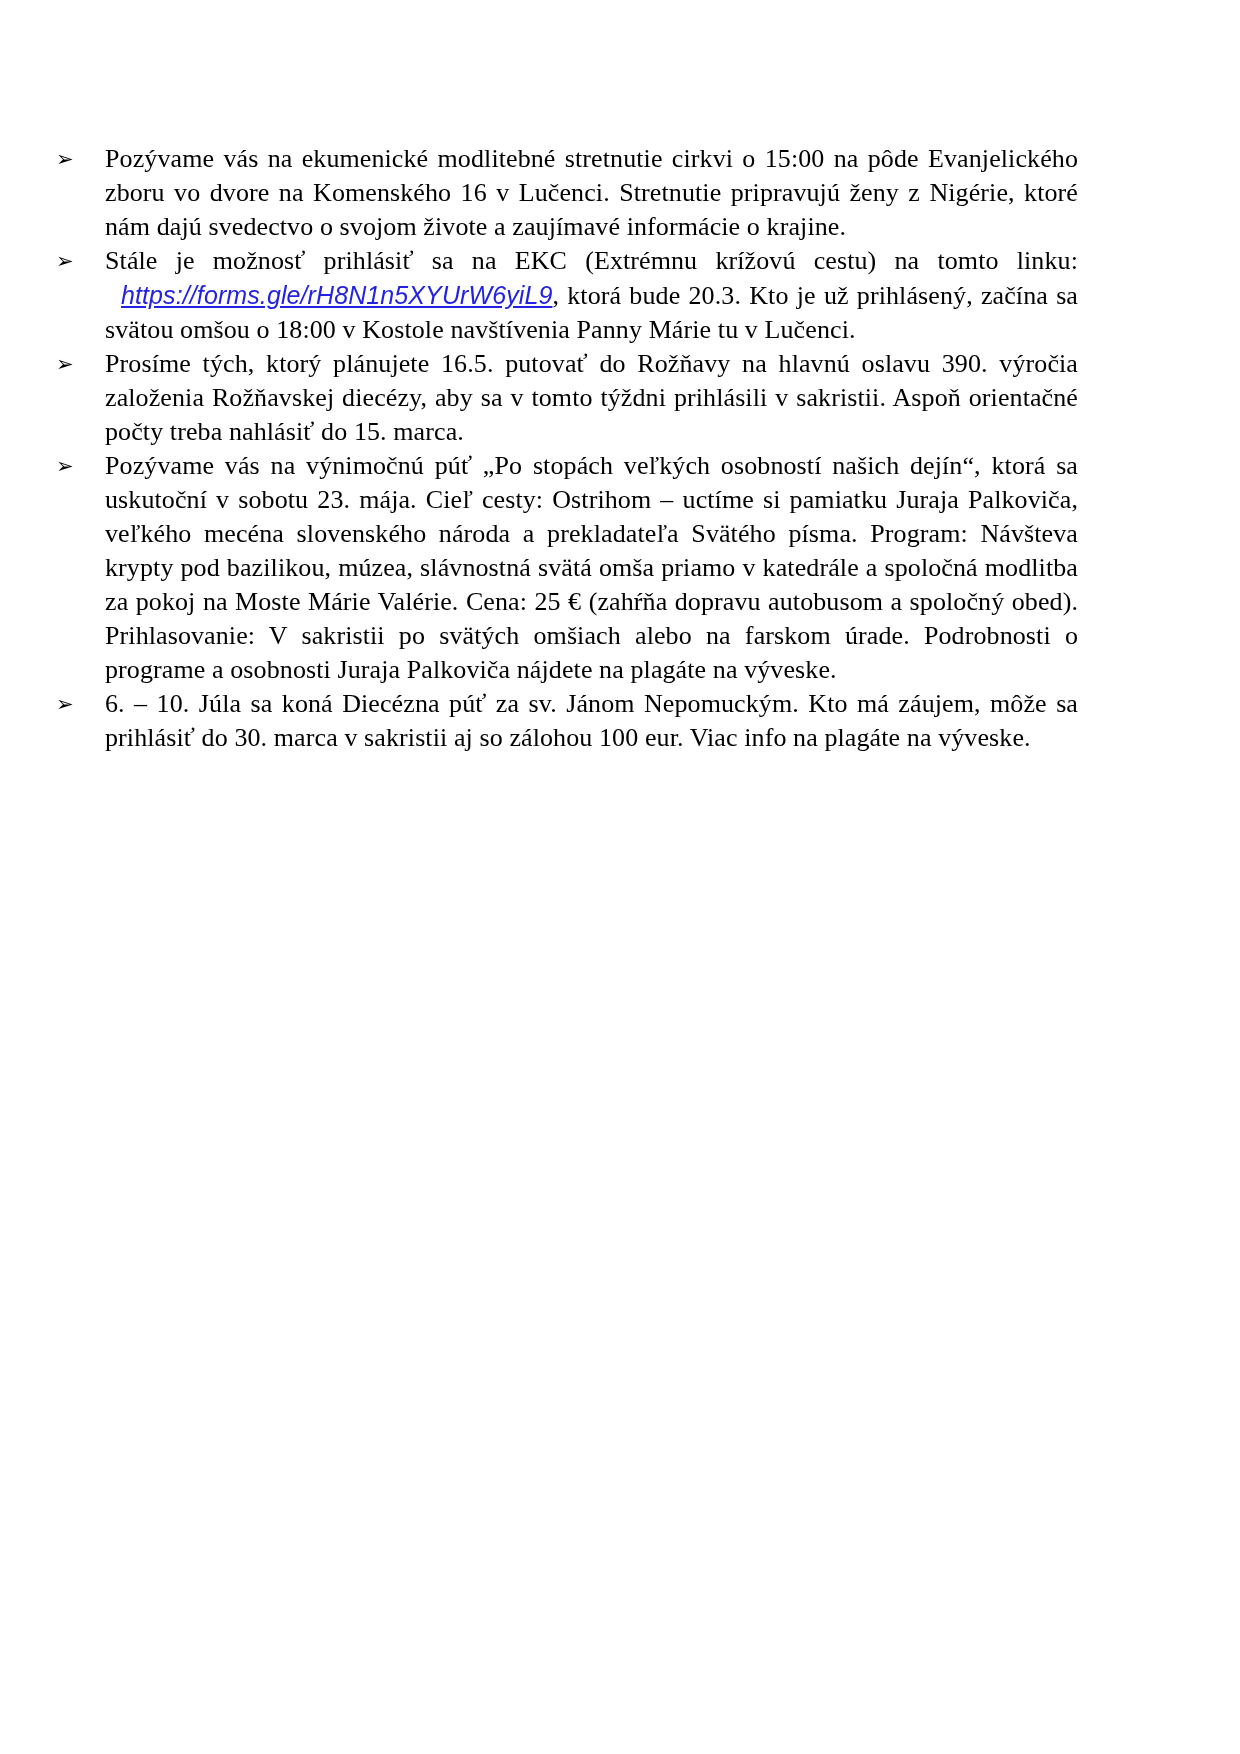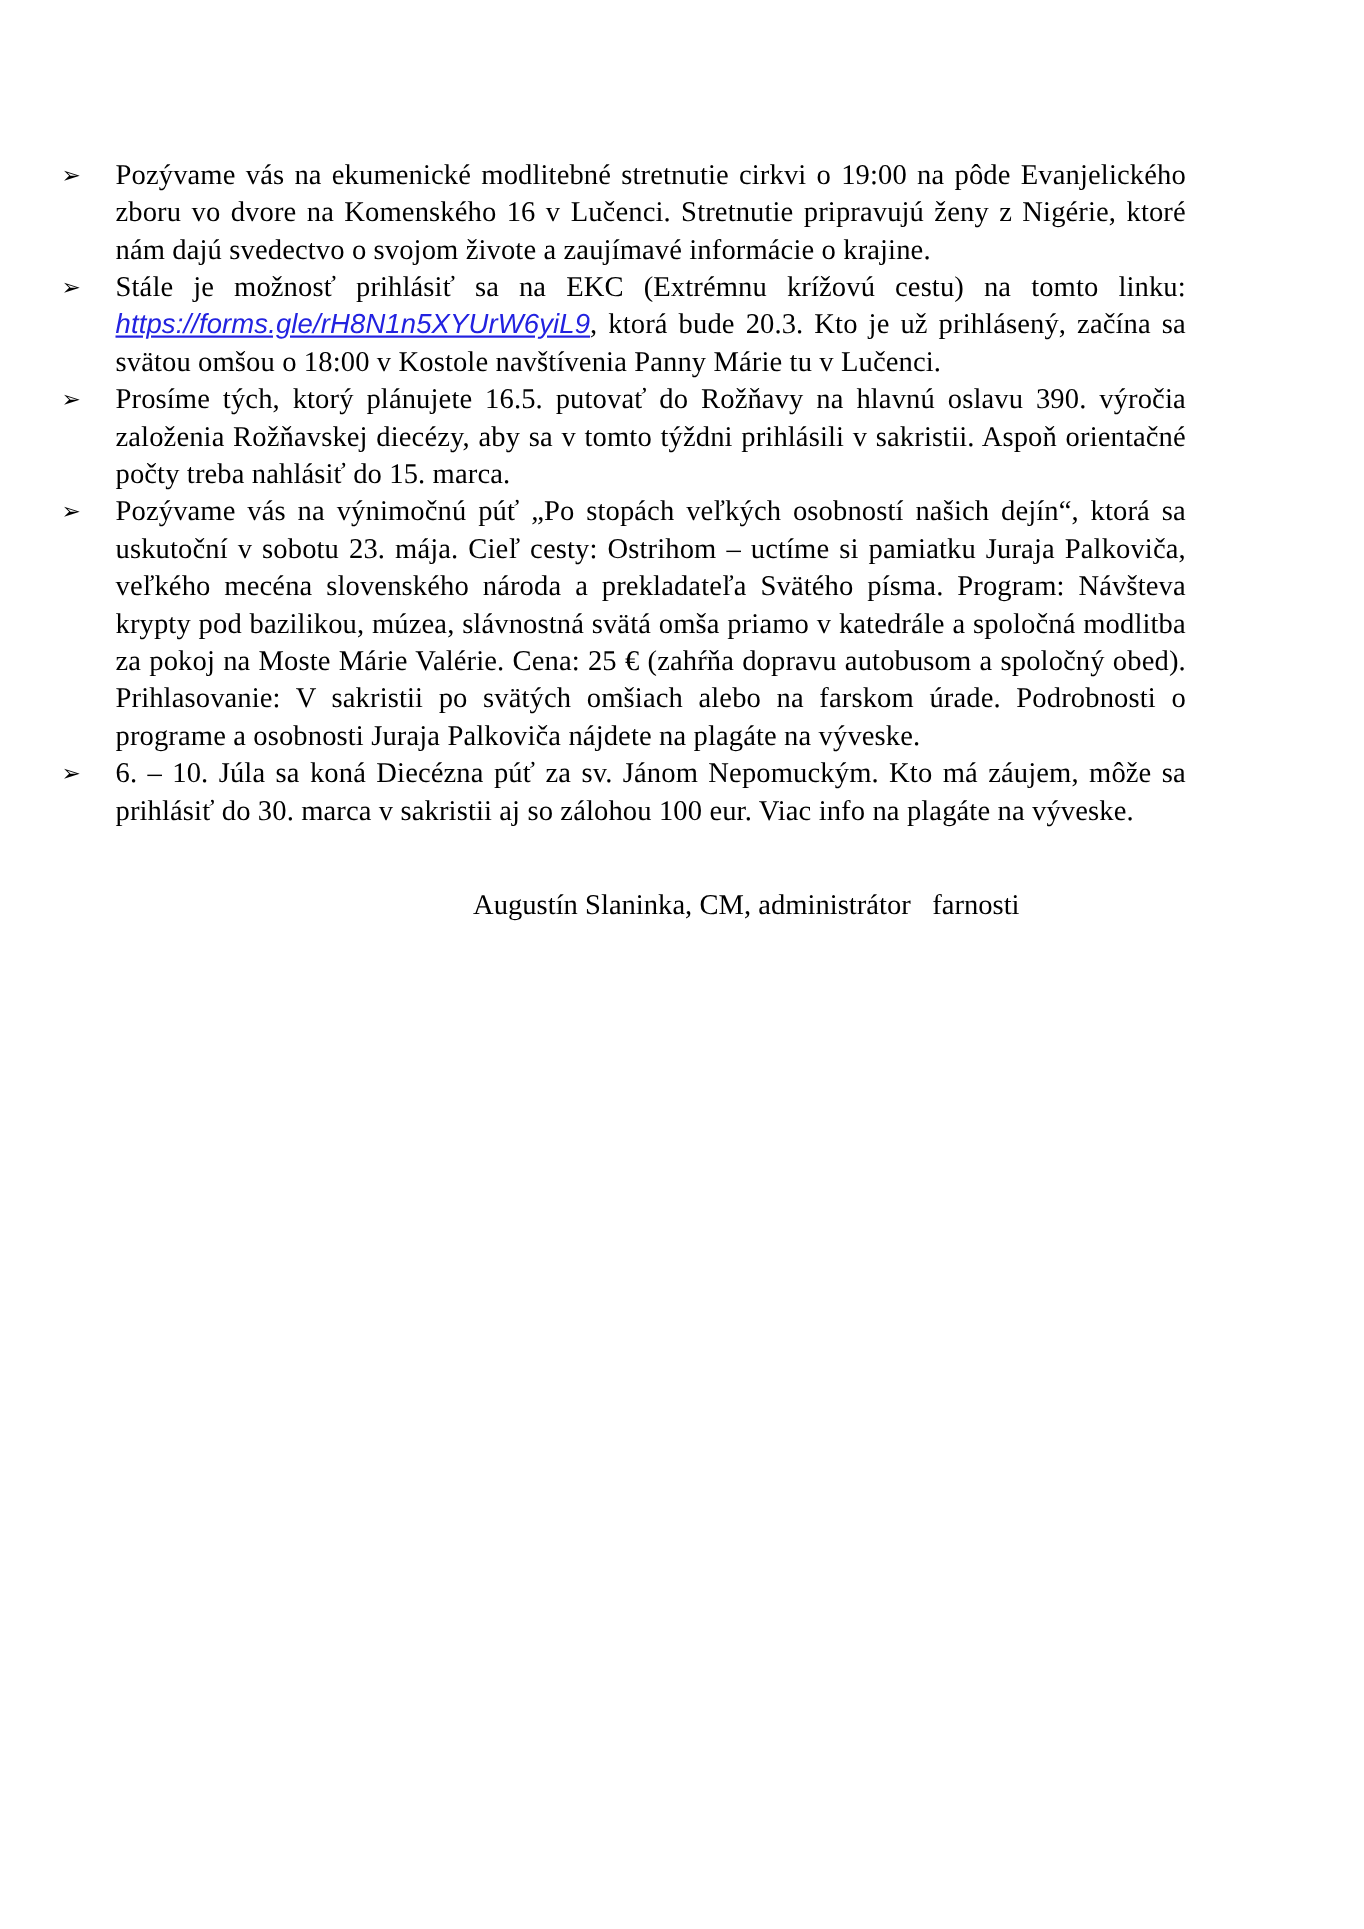--- a/index.html
+++ b/index.html
@@ -46,37 +46,38 @@
     text-align: justify;
     letter-spacing: 0.1px;
   }
   .link {
     font-family: "Liberation Sans", sans-serif;
     font-style: italic;
     font-size: 25px;
     color: #2222e0;
     text-decoration: underline;
     text-decoration-color: #2222e0;
+    margin-left: 16px;
   }
   .signature {
     margin: 52px 0 0 374px;
     font-size: 26px;
     line-height: 34px;
     white-space: pre-wrap;
   }
 </style>
 </head>
 <body>
 
 <div class="page">
   <ul class="bullets">
 
     <li class="bullet">
       <span class="marker">➢</span>
-      <p class="text">Pozývame vás na ekumenické modlitebné stretnutie cirkvi o 19:00 na pôde Evanjelického zboru vo dvore na Komenského 16 v Lučenci. Stretnutie pripravujú ženy z Nigérie, ktoré nám dajú svedectvo o svojom živote a zaujímavé informácie o krajine.</p>
+      <p class="text">Pozývame vás na ekumenické modlitebné stretnutie cirkvi o 15:00 na pôde Evanjelického zboru vo dvore na Komenského 16 v Lučenci. Stretnutie pripravujú ženy z Nigérie, ktoré nám dajú svedectvo o svojom živote a zaujímavé informácie o krajine.</p>
     </li>
 
     <li class="bullet">
       <span class="marker">➢</span>
       <p class="text"><span>Stále je možnosť prihlásiť sa na EKC (Extrémnu krížovú cestu) na tomto linku: </span><a class="link" href="#">https://forms.gle/rH8N1n5XYUrW6yiL9</a><span>, ktorá bude 20.3. Kto je už prihlásený, začína sa svätou omšou o 18:00 v Kostole navštívenia Panny Márie tu v Lučenci.</span></p>
     </li>
 
     <li class="bullet">
       <span class="marker">➢</span>
       <p class="text">Prosíme tých, ktorý plánujete 16.5. putovať do Rožňavy na hlavnú oslavu 390. výročia založenia Rožňavskej diecézy, aby sa v tomto týždni prihlásili v sakristii. Aspoň orientačné počty treba nahlásiť do 15. marca.</p>
@@ -87,14 +88,13 @@
       <p class="text">Pozývame vás na výnimočnú púť „Po stopách veľkých osobností našich dejín“, ktorá sa uskutoční v sobotu 23. mája. Cieľ cesty: Ostrihom – uctíme si pamiatku Juraja Palkoviča, veľkého mecéna slovenského národa a prekladateľa Svätého písma. Program: Návšteva krypty pod bazilikou, múzea, slávnostná svätá omša priamo v katedrále a spoločná modlitba za pokoj na Moste Márie Valérie. Cena: 25 € (zahŕňa dopravu autobusom a spoločný obed). Prihlasovanie: V sakristii po svätých omšiach alebo na farskom úrade. Podrobnosti o programe a osobnosti Juraja Palkoviča nájdete na plagáte na výveske.</p>
     </li>
 
     <li class="bullet">
       <span class="marker">➢</span>
       <p class="text">6. – 10. Júla sa koná Diecézna púť za sv. Jánom Nepomuckým. Kto má záujem, môže sa prihlásiť do 30. marca v sakristii aj so zálohou 100 eur. Viac info na plagáte na výveske.</p>
     </li>
 
   </ul>
 
-  <p class="signature">Augustín Slaninka, CM, administrátor   farnosti</p>
 </div>
 
 </body></html>

